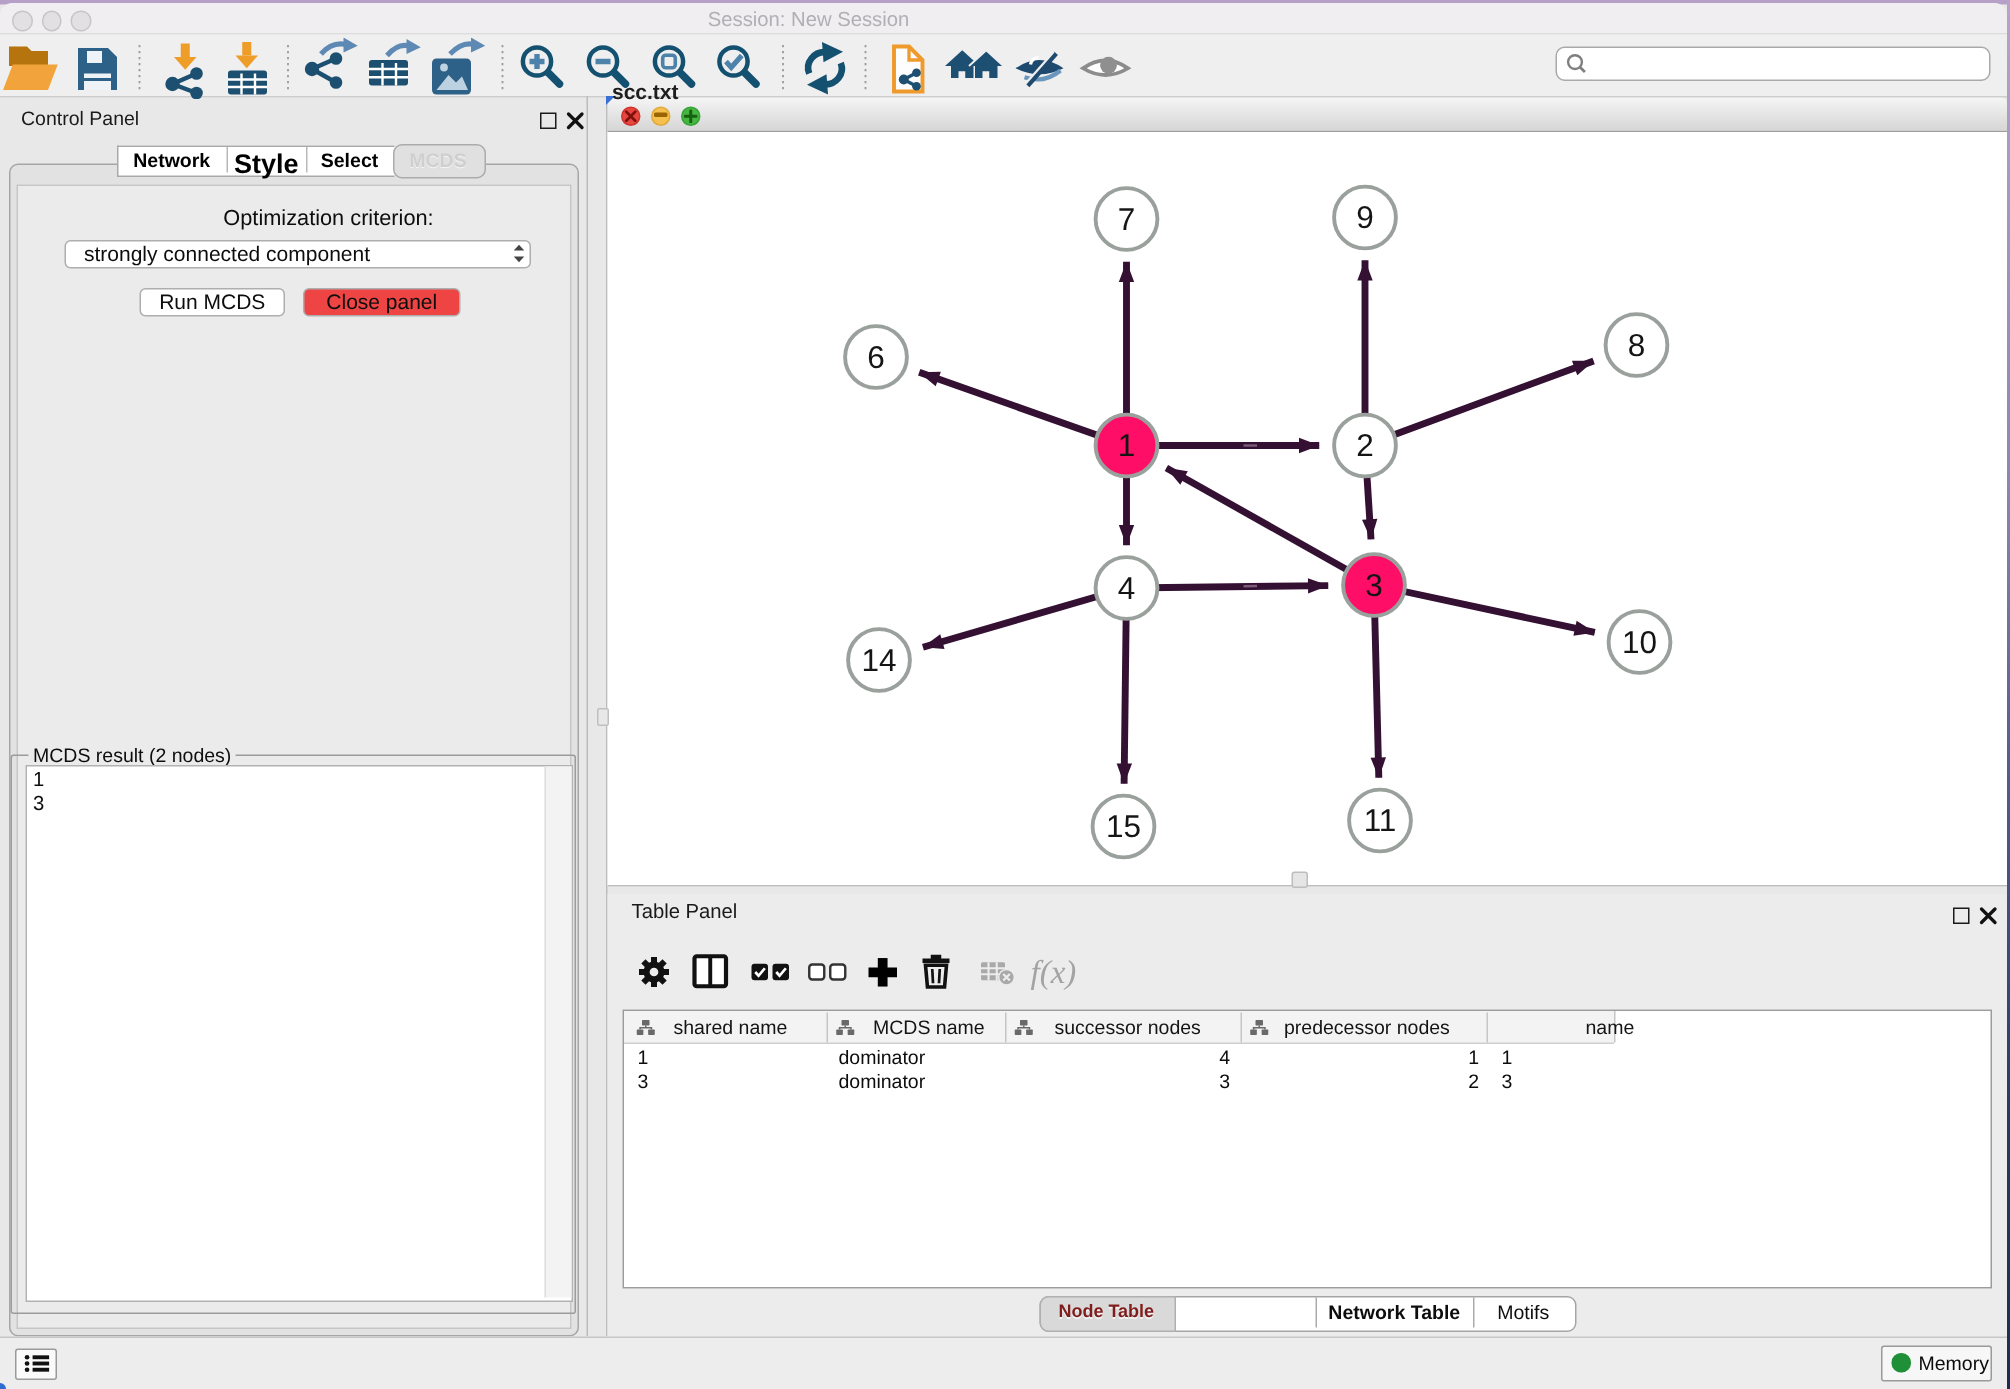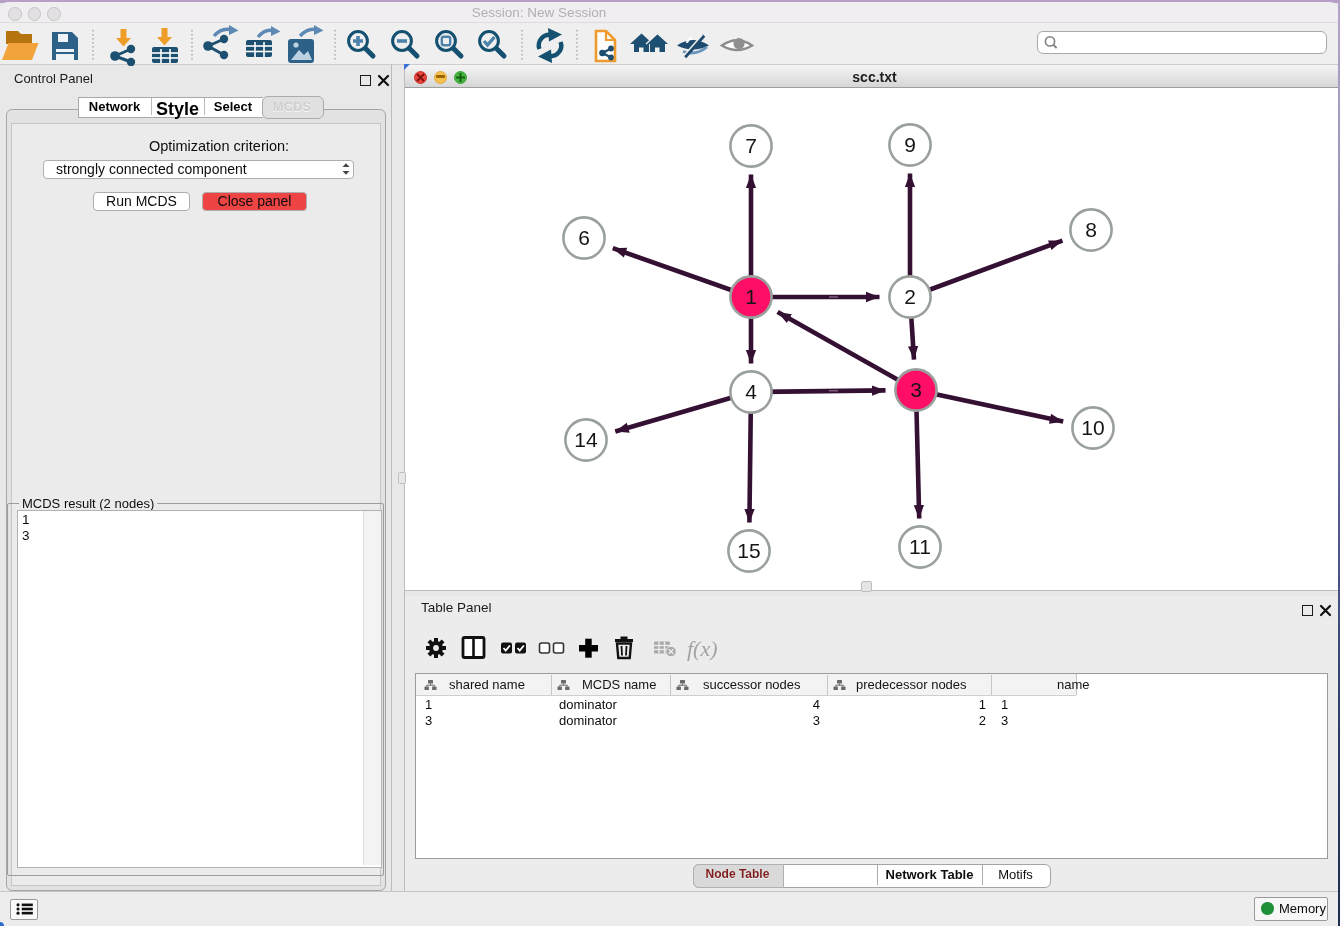--- a/index.html
+++ b/index.html
@@ -195,21 +195,21 @@
 <div class="abs" style="left:413.5px;top:70.5px;width:11.5px;height:11.5px;border-radius:50%;background:#e8453e;border:1px solid #ce352e;"></div>
 <svg class="abs" style="left:416px;top:73px;" width="9" height="9" viewBox="0 0 9 9">
     <path d="M1.5,1.5 L7.5,7.5 M7.5,1.5 L1.5,7.5" stroke="#7d110d" stroke-width="1.8" stroke-linecap="round"></path>
   </svg>
 <div class="abs" style="left:433.5px;top:70.5px;width:11.5px;height:11.5px;border-radius:50%;background:#f6c04f;border:1px solid #dfa93c;"></div>
 <div class="abs" style="left:436px;top:75.4px;width:9px;height:2.4px;background:#9a6403;border-radius:1px;"></div>
 <div class="abs" style="left:453.5px;top:70.5px;width:11.5px;height:11.5px;border-radius:50%;background:#47b542;border:1px solid #36a335;"></div>
 <svg class="abs" style="left:456px;top:73px;" width="9" height="9" viewBox="0 0 9 9">
     <path d="M4.5,0.7 L4.5,8.3 M0.7,4.5 L8.3,4.5" stroke="#15610f" stroke-width="2" stroke-linecap="round"></path>
   </svg>
-<div class="abs" style="left:408px;top:69px;width:933px;height:16px;text-align:center;font-size:14px;font-weight:bold;color:#1d1d1d;">scc.txt</div>
+<div class="abs" style="left:408px;top:53px;width:933px;height:16px;font-size:14px;font-weight:bold;color:#1d1d1d;">scc.txt</div>
 
 <div class="abs" style="left:405px;top:88px;width:933px;height:502px;background:#fff;border-bottom:1px solid #bdbdbd;"></div>
 <div class="abs" style="left:861px;top:581px;width:9px;height:9px;background:#e5e5e5;border:1px solid #bdbdbd;border-radius:2px;z-index:5;"></div>
 
 <svg id="graph" class="abs" style="left:405px;top:87px;" width="931" height="503" viewBox="0 0 931 503">
   <defs>
     <marker id="arr" viewBox="0 0 13 10" refX="12.4" refY="5" markerWidth="14.5" markerHeight="11.5" markerUnits="userSpaceOnUse" orient="auto">
       <path d="M0.3,0.4 L12.6,5 L0.3,9.6 Z" fill="#341033"></path>
     </marker>
   </defs>

